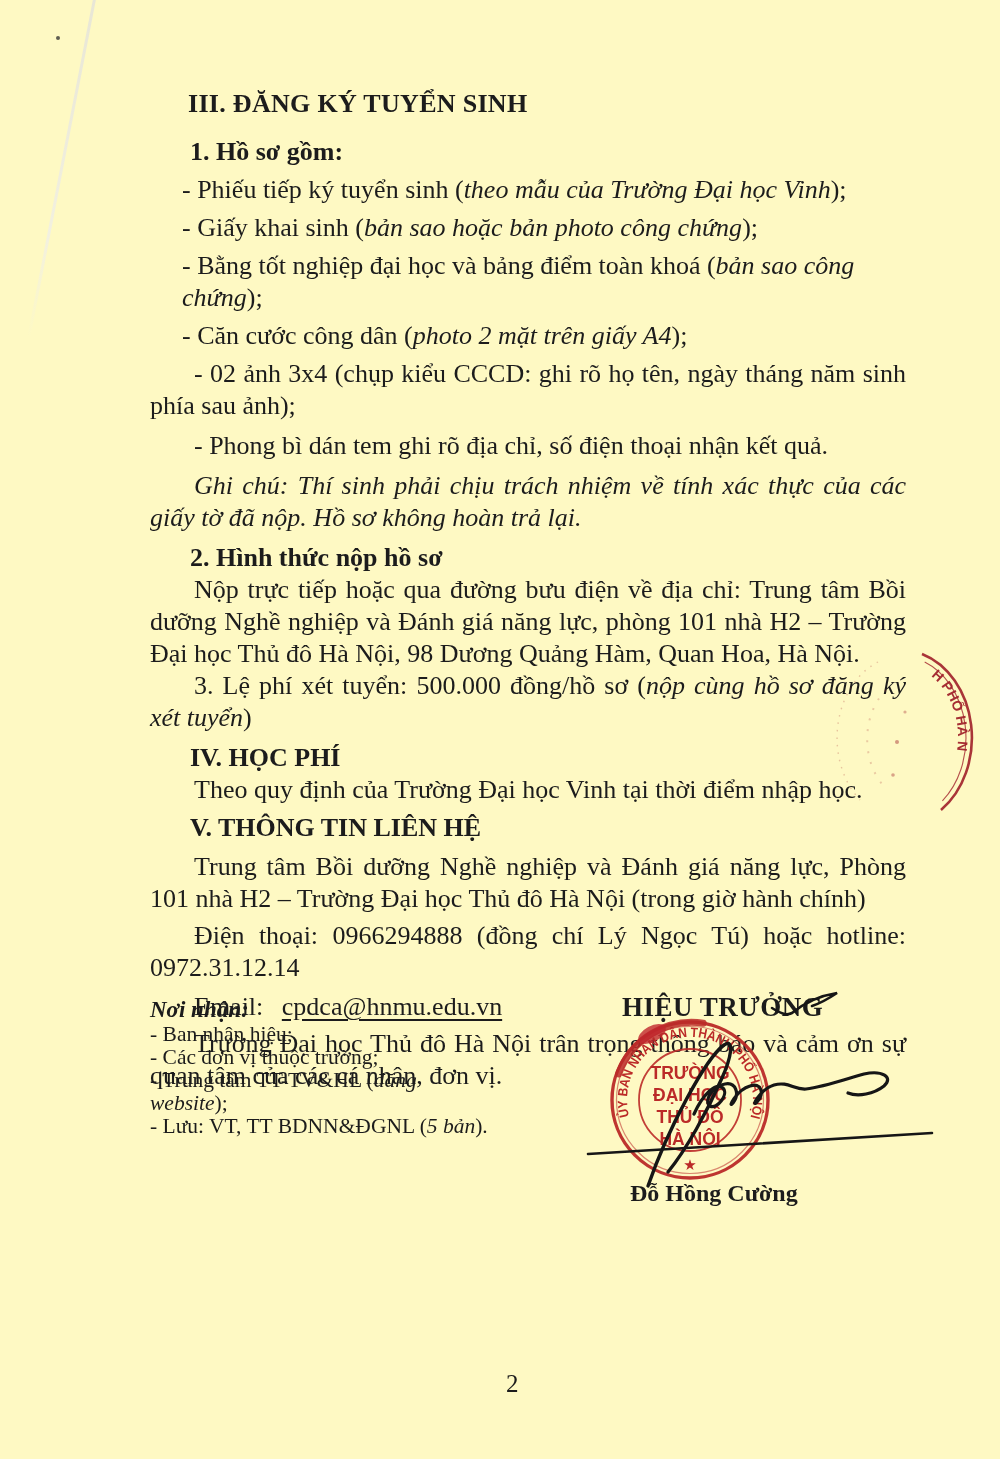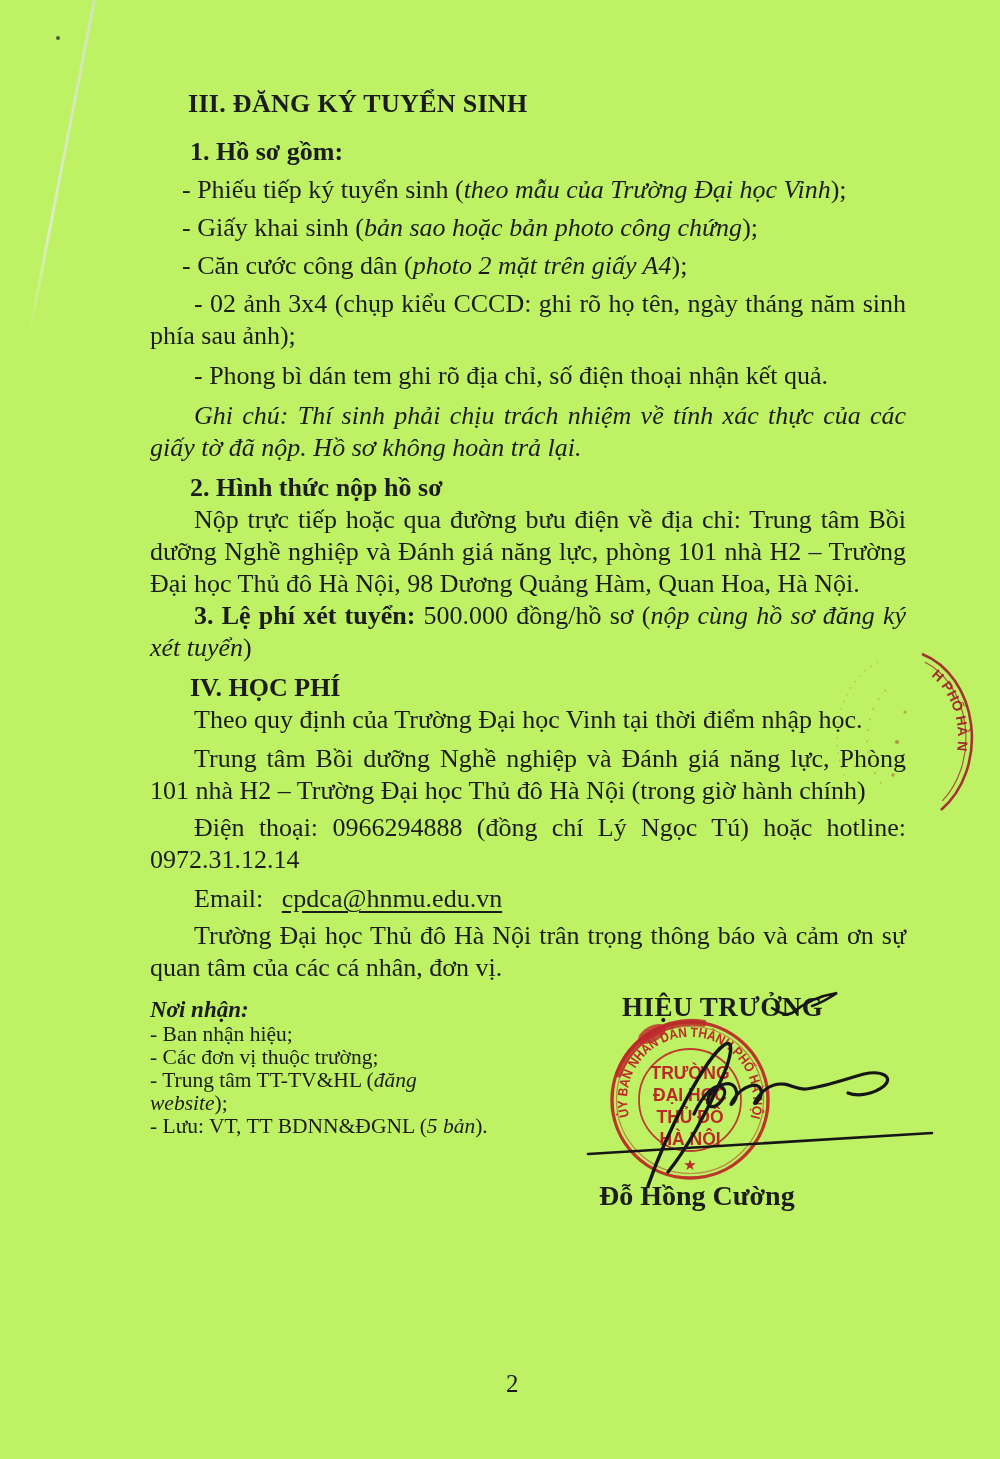--- a/index.html
+++ b/index.html
@@ -1,50 +1,50 @@
 <!DOCTYPE html>
 <html><head>
 <meta charset="utf-8">
 <style>
   html,body{margin:0;padding:0;background:#e9e9e9;}
   .page{
     position:relative;width:1000px;height:1459px;margin:0 auto;
-    background:#bef264;overflow:hidden;
+    background:#fef9c3;overflow:hidden;
     font-family:"Liberation Serif","DejaVu Serif",serif;
     color:#1c1c1c;
   }
   .content{
     position:absolute;left:0;top:0;width:1000px;box-sizing:border-box;
     padding:88px 94px 0 150px;
     font-size:26px;line-height:32px;
   }
   p{margin:0;}
-  .b{font-weight:bold;margin-top:20px;}
+  .b{font-weight:normal;margin-top:20px;}
   .i{font-style:italic;}
   .doc-title{font-weight:bold;text-indent:38px;letter-spacing:.3px;}
   .h{font-weight:bold;text-indent:40px;}
   .li{padding-left:32px;}
   .ind{text-indent:44px;text-align:justify;}
   .mt3{margin-top:5px;}.mt4{margin-top:8px;}.mt5{margin-top:5px;}
   .mt6{margin-top:6px;}.mt7{margin-top:7px;}.mt8{margin-top:8px;}
   .mt10{margin-top:16px;}
   .email{ text-decoration:underline; text-underline-offset:4px;margin-left:12px;}
   
   .recipients{
     position:absolute;left:150px;top:998px;width:340px;
     font-size:21.5px;line-height:23px;
   }
   .recipients .rt{font-weight:bold;font-style:italic;font-size:23px;margin-bottom:2px;}
   .sig-title{
     position:absolute;left:622px;top:992px;
     font-weight:bold;font-size:27px;letter-spacing:.5px;
   }
   .sig-name{
-    position:absolute;left:599px;top:1180px;
-    font-weight:bold;font-size:28px;
+    position:absolute;left:630px;top:1180px;
+    font-weight:bold;font-size:24px;
   }
   .page-num{position:absolute;left:506px;top:1370px;font-size:25px;}
   svg{position:absolute;overflow:visible;}
   .stamp-ring-text{font-family:"Liberation Sans","DejaVu Sans",sans-serif;font-weight:bold;}
   .stamp-center{font-family:"Liberation Sans","DejaVu Sans",sans-serif;font-weight:bold;text-anchor:middle;}
   .crease{
     position:absolute;left:94px;top:-6px;width:3px;height:350px;
     background:linear-gradient(180deg,#dcdcdf 0%,#ececef 70%,rgba(236,236,239,0) 100%);
     transform:rotate(11deg);transform-origin:top center;opacity:.65;
   }
@@ -60,39 +60,41 @@
 
   <div class="content">
     <p class="doc-title">III. ĐĂNG KÝ TUYỂN SINH</p>
 
     <p class="h mt10">1. Hồ sơ gồm:</p>
 
     <p class="li mt6"><span>- Phiếu tiếp ký tuyển sinh (</span><span class="i">theo mẫu của Trường Đại học Vinh</span><span>);</span></p>
 
     <p class="li mt6"><span>- Giấy khai sinh (</span><span class="i">bản sao hoặc bản photo công chứng</span><span>);</span></p>
 
+    <p class="li mt6"><span>- Bằng tốt nghiệp đại học và bảng điểm toàn khoá (</span><span class="i">bản sao công chứng</span><span>);</span></p>
 
     <p class="li mt6"><span>- Căn cước công dân (</span><span class="i">photo 2 mặt trên giấy A4</span><span>);</span></p>
 
     <p class="ind mt6">- 02 ảnh 3x4 (chụp kiểu CCCD: ghi rõ họ tên, ngày tháng năm sinh phía sau ảnh);</p>
 
     <p class="ind mt4">- Phong bì dán tem ghi rõ địa chỉ, số điện thoại nhận kết quả.</p>
 
     <p class="ind i mt4">Ghi chú: Thí sinh phải chịu trách nhiệm về tính xác thực của các giấy tờ đã nộp. Hồ sơ không hoàn trả lại.</p>
 
     <p class="h mt4">2. Hình thức nộp hồ sơ</p>
 
     <p class="ind">Nộp trực tiếp hoặc qua đường bưu điện về địa chỉ: Trung tâm Bồi dưỡng Nghề nghiệp và Đánh giá năng lực, phòng 101 nhà H2 – Trường Đại học Thủ đô Hà Nội, 98 Dương Quảng Hàm, Quan Hoa, Hà Nội.</p>
 
     <p class="ind"><span class="b">3. Lệ phí xét tuyển:</span><span> 500.000 đồng/hồ sơ (</span><span class="i">nộp cùng hồ sơ đăng ký xét tuyển</span><span>)</span></p>
 
     <p class="h mt8">IV. HỌC PHÍ</p>
 
     <p class="ind">Theo quy định của Trường Đại học Vinh tại thời điểm nhập học.</p>
 
+    <p class="h mt6">V. THÔNG TIN LIÊN HỆ</p>
 
     <p class="ind mt7">Trung tâm Bồi dưỡng Nghề nghiệp và Đánh giá năng lực, Phòng 101 nhà H2 – Trường Đại học Thủ đô Hà Nội (trong giờ hành chính)</p>
 
     <p class="ind mt3">Điện thoại: 0966294888 (đồng chí Lý Ngọc Tú) hoặc hotline: 0972.31.12.14</p>
 
     <p class="ind mt7"><span>Email: </span><span class="email">cpdca@hnmu.edu.vn</span></p>
 
     <p class="ind mt5">Trường Đại học Thủ đô Hà Nội trân trọng thông báo và cảm ơn sự quan tâm của các cá nhân, đơn vị.</p>
   </div>
 

